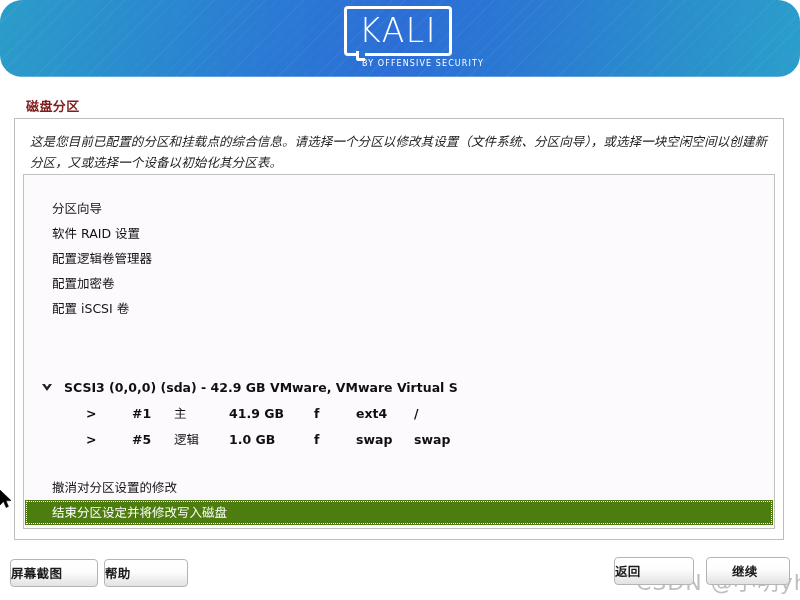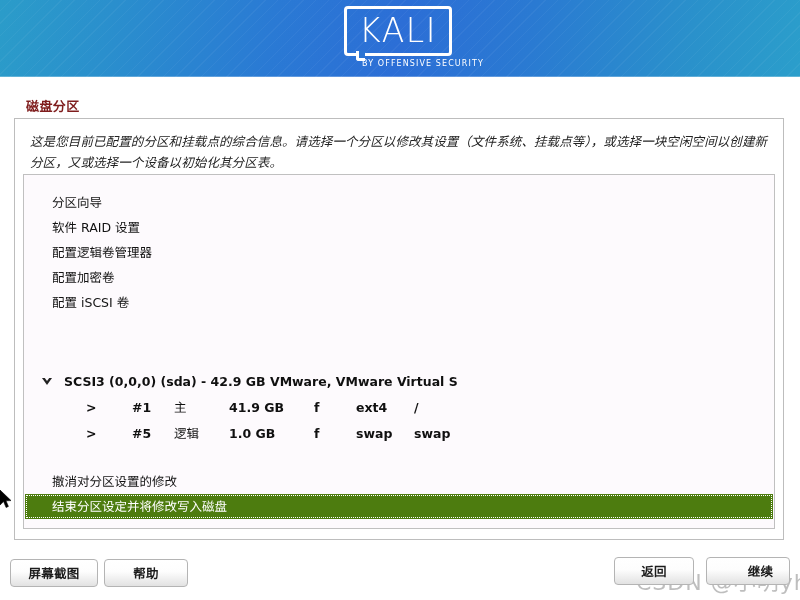--- a/index.html
+++ b/index.html
@@ -30,20 +30,21 @@
     height: 77px;
     background: linear-gradient(100deg,
                 #2b9cc9 0%,
                 #2a8fcd 14%,
                 #2a7ad4 34%,
                 #2c6ed6 50%,
                 #2a7ad2 66%,
                 #2a91cb 86%,
                 #2b9ecb 100%);
     overflow: hidden;
+    border-radius: 22px;
   }
   .banner-stripes {
     position: absolute;
     inset: 0;
     background-image: repeating-linear-gradient(
         -45deg,
         rgba(255,255,255,0.045) 0px,
         rgba(255,255,255,0.045) 1px,
         rgba(0,0,0,0.0) 1px,
         rgba(0,0,0,0.0) 9px);
@@ -165,21 +166,21 @@
   .list-item {
     position: relative;
     height: 25px;
     line-height: 25px;
     font-size: 12.5px;
     color: #121212;
     padding-left: 28px;
     white-space: nowrap;
     box-sizing: border-box;
   }
-  .list-item.top-pad { margin-top: 15px; }
+  .list-item.top-pad { margin-top: 21px; }
 
   .list-item.selected {
     background: #4d7c0f;
     color: #ffffff;
     margin-left: 1px;
     margin-right: 1px;
     outline: 1px dotted #ffffff;
     outline-offset: -2px;
     padding-left: 27px;
   }
@@ -239,21 +240,20 @@
   
   .btn {
     position: absolute;
     height: 28px;
     border: 1px solid #b4b4b4;
     border-radius: 4px;
     background: linear-gradient(to bottom, #ffffff 0%, #fdfdfd 45%, #eeeeee 75%, #e2e2e2 100%);
     color: #1b1b1b;
     font-size: 12.5px;
     font-weight: bold;
-    text-align: center;
     line-height: 27px;
     box-sizing: border-box;
     letter-spacing: 0.3px;
     cursor: default;
   }
   #btn-screenshot { left: 10px;  top: 559px; width: 88px; }
   #btn-help       { left: 104px; top: 559px; width: 84px; }
   #btn-back       { left: 614px; top: 557px; width: 80px; }
   #btn-continue   { left: 706px; top: 557px; width: 84px; padding-left: 25px; }
 
@@ -294,21 +294,21 @@
       <div class="logo-text">KALI</div>
       <div class="logo-sub">BY OFFENSIVE SECURITY</div>
     </div>
     <div class="banner-bottom-line"></div>
   </div>
 
   <div class="page-title">磁盘分区</div>
 
   <div class="panel">
 
-    <div class="panel-desc">这是您目前已配置的分区和挂载点的综合信息。请选择一个分区以修改其设置（文件系统、挂载点等），或选择一块空闲空间以创建新分区，又或选择一个设备以初始化其分区表。</div>
+    <div class="panel-desc">这是您目前已配置的分区和挂载点的综合信息。请选择一个分区以修改其设置（文件系统、分区向导），或选择一块空闲空间以创建新分区，又或选择一个设备以初始化其分区表。</div>
 
     <div class="listbox">
 
       <div class="list-item top-pad">分区向导</div>
       <div class="list-item">软件 RAID 设置</div>
       <div class="list-item">配置逻辑卷管理器</div>
       <div class="list-item">配置加密卷</div>
       <div class="list-item">配置 iSCSI 卷</div>
 
       <div class="spacer-md"></div>

